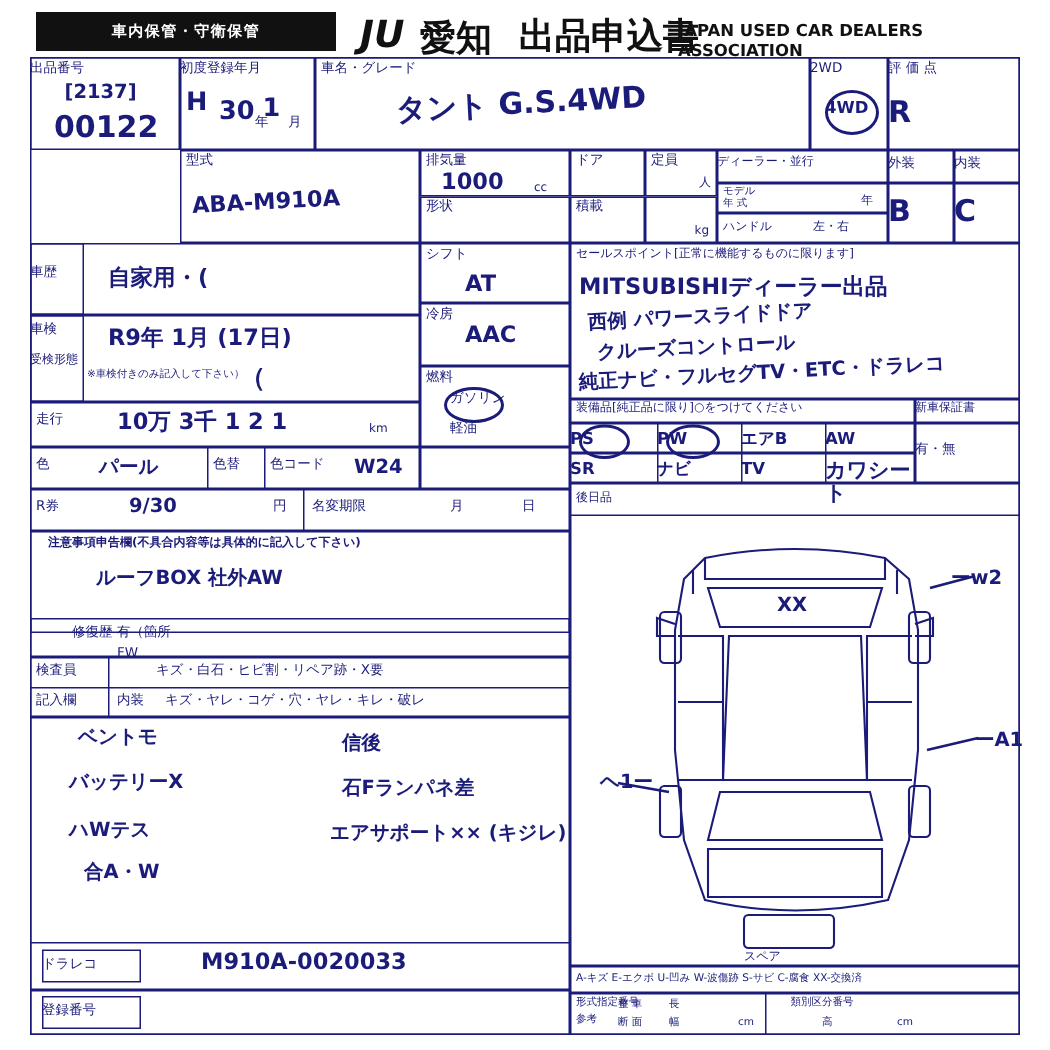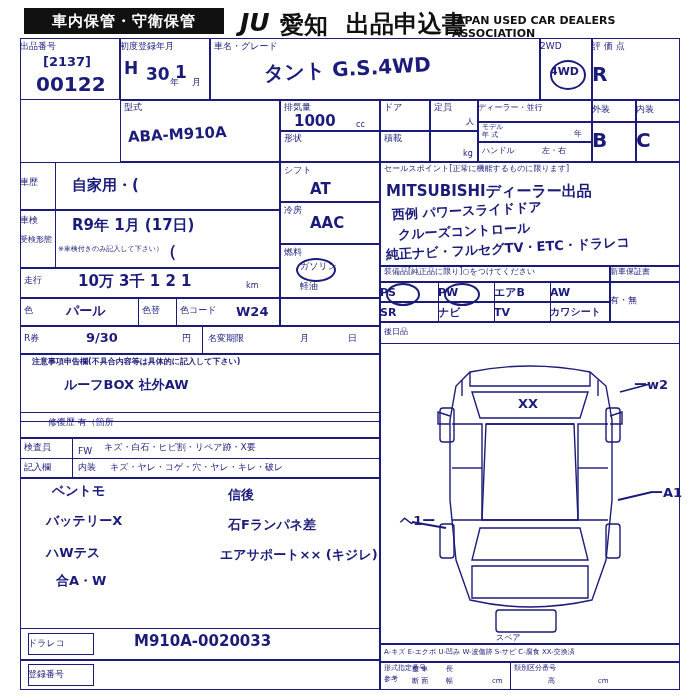--- a/index.html
+++ b/index.html
@@ -22,21 +22,21 @@
   .circle{position:absolute;border:2px solid #1b1b7a;border-radius:50%;}
   .oval{position:absolute;border:2px solid #1b1b7a;border-radius:50%;}
   .title-big{position:absolute;font-weight:bold;color:#111;}
   svg{position:absolute;left:0;top:0;pointer-events:none;}
 </style>
 </head>
 <body>
 
 <div class="sheet">
 
-  <div class="hdr-black" style="left:24px;top:8px;width:200px;height:26px;font-size:15px;">車内保管・守衛保管</div>
+  <div class="hdr-black" style="left:24px;top:8px;width:200px;height:26px;font-size:10px;">車内保管・守衛保管</div>
 
   <div class="title-big" style="left:240px;top:8px;font-size:25px;font-style:italic;font-weight:bold;">JU</div>
   <div class="title-big" style="left:280px;top:9px;font-size:24px;">愛知</div>
   <div class="title-big" style="left:452px;top:14px;font-size:11px;font-weight:bold;">JAPAN USED CAR DEALERS ASSOCIATION</div>
   <div class="title-big" style="left:346px;top:8px;font-size:24px;">出品申込書</div>
 
   <div class="bx" style="left:20px;top:38px;width:660px;height:652px;"></div>
 
   <div class="bx" style="left:20px;top:38px;width:100px;height:62px;"></div>
   <div class="lbl ctr" style="left:20px;top:42px;width:100px;">出品番号</div>
@@ -175,21 +175,21 @@
   <div class="vline" style="left:438px;top:282px;height:40px;"></div>
   <div class="vline" style="left:494px;top:282px;height:40px;"></div>
   <div class="vline" style="left:550px;top:282px;height:40px;"></div>
   <div class="lbl bold ctr" style="left:380px;top:287px;width:58px;font-size:11px;">PS</div>
   <div class="lbl bold ctr" style="left:438px;top:287px;width:56px;font-size:11px;">PW</div>
   <div class="lbl bold ctr" style="left:494px;top:287px;width:56px;font-size:11px;">エアB</div>
   <div class="lbl bold ctr" style="left:550px;top:287px;width:60px;font-size:11px;">AW</div>
   <div class="lbl bold ctr" style="left:380px;top:307px;width:58px;font-size:11px;">SR</div>
   <div class="lbl bold ctr" style="left:438px;top:307px;width:56px;font-size:11px;">ナビ</div>
   <div class="lbl bold ctr" style="left:494px;top:307px;width:56px;font-size:11px;">TV</div>
-  <div class="lbl bold ctr" style="left:550px;top:307px;width:60px;font-size:10px;">カワシート</div>
+  <div class="lbl bold ctr" style="left:550px;top:307px;width:60px;font-size:14px;">カワシート</div>
   <div class="circle" style="left:386px;top:283px;width:30px;height:19px;"></div>
   <div class="circle" style="left:444px;top:283px;width:32px;height:19px;"></div>
 
   <div class="bx" style="left:610px;top:282px;width:70px;height:40px;"></div>
   <div class="lbl ctr" style="left:610px;top:296px;width:70px;">有・無</div>
 
   <div class="bx" style="left:380px;top:322px;width:300px;height:22px;"></div>
   <div class="lbl s8" style="left:384px;top:328px;">後日品</div>
 
   <div class="bx" style="left:20px;top:354px;width:360px;height:68px;"></div>
@@ -197,21 +197,21 @@
   <div class="hand sm" style="left:64px;top:376px;">ルーフBOX   社外AW</div>
 
   <div class="bx" style="left:20px;top:412px;width:360px;height:26px;"></div>
   <div class="lbl" style="left:48px;top:418px;">修復歴  有（箇所</div>
 
   <div class="bx" style="left:20px;top:438px;width:360px;height:40px;"></div>
   <div class="hline" style="left:20px;top:458px;width:360px;"></div>
   <div class="vline" style="left:72px;top:438px;height:40px;"></div>
   <div class="lbl" style="left:24px;top:443px;">検査員</div>
   <div class="lbl" style="left:24px;top:463px;">記入欄</div>
-  <div class="lbl" style="left:78px;top:447px;">FW</div>
+  <div class="lbl" style="left:78px;top:432px;">FW</div>
   <div class="lbl" style="left:104px;top:443px;">キズ・白石・ヒビ割・リペア跡・X要</div>
   <div class="lbl" style="left:78px;top:463px;">内装</div>
   <div class="lbl" style="left:110px;top:463px;">キズ・ヤレ・コゲ・穴・ヤレ・キレ・破レ</div>
 
   <div class="bx" style="left:20px;top:478px;width:360px;height:150px;border-bottom:none;"></div>
   <div class="hand sm" style="left:52px;top:482px;">ベントモ</div>
   <div class="hand sm" style="left:46px;top:512px;">バッテリーX</div>
   <div class="hand sm" style="left:46px;top:544px;">ハWテス</div>
   <div class="hand sm" style="left:56px;top:572px;">合A・W</div>
   <div class="hand sm" style="left:228px;top:486px;">信後</div>
@@ -276,21 +276,21 @@
   <div class="lbl ctr" style="left:28px;top:639px;width:66px;">ドラレコ</div>
   <div class="hand md" style="left:134px;top:632px;">M910A-0020033</div>
 
   <div class="bx" style="left:20px;top:660px;width:360px;height:30px;"></div>
   <div class="bx" style="left:28px;top:664px;width:66px;height:22px;"></div>
   <div class="lbl ctr" style="left:28px;top:670px;width:66px;">登録番号</div>
 
   <div class="bx" style="left:380px;top:662px;width:300px;height:28px;"></div>
   <div class="vline" style="left:510px;top:662px;height:28px;"></div>
   <div class="lbl s7" style="left:384px;top:665px;">形式指定番号</div>
-  <div class="lbl s7" style="left:514px;top:665px;">類別区分番号</div>
+  <div class="lbl s7" style="left:527px;top:665px;">類別区分番号</div>
   <div class="lbl s7" style="left:384px;top:676px;">参考</div>
   <div class="lbl s7" style="left:412px;top:666px;">整 車</div>
   <div class="lbl s7" style="left:412px;top:678px;">断 面</div>
   <div class="lbl s7" style="left:446px;top:666px;">長</div>
   <div class="lbl s7" style="left:446px;top:678px;">幅</div>
   <div class="lbl s7" style="left:548px;top:678px;">高</div>
   <div class="lbl s7" style="left:492px;top:678px;">cm</div>
   <div class="lbl s7" style="left:598px;top:678px;">cm</div>
 
 </div>

